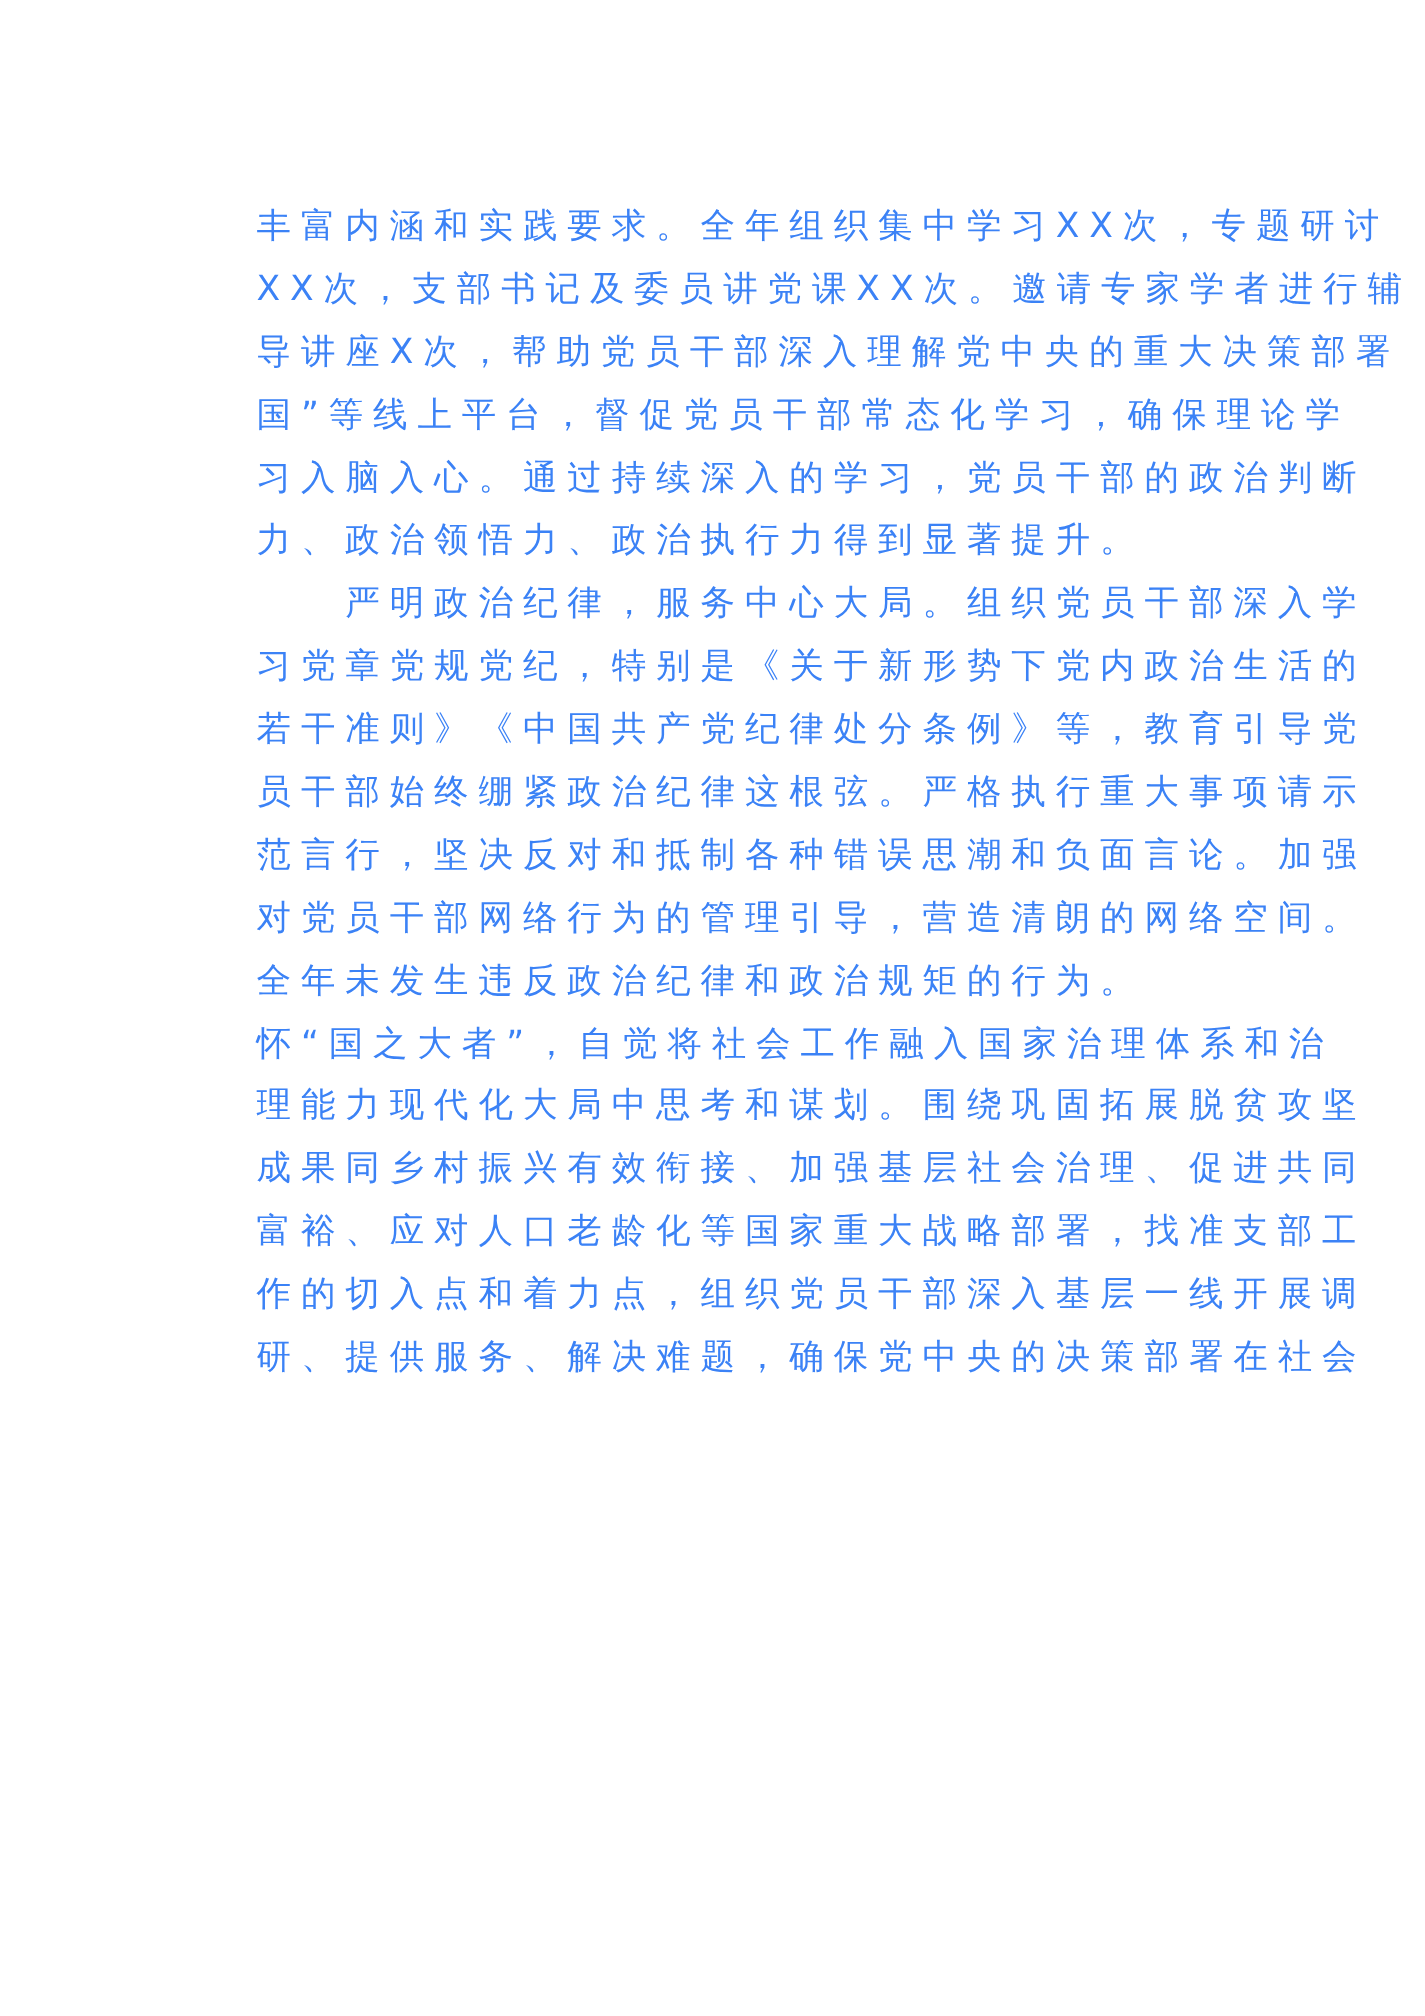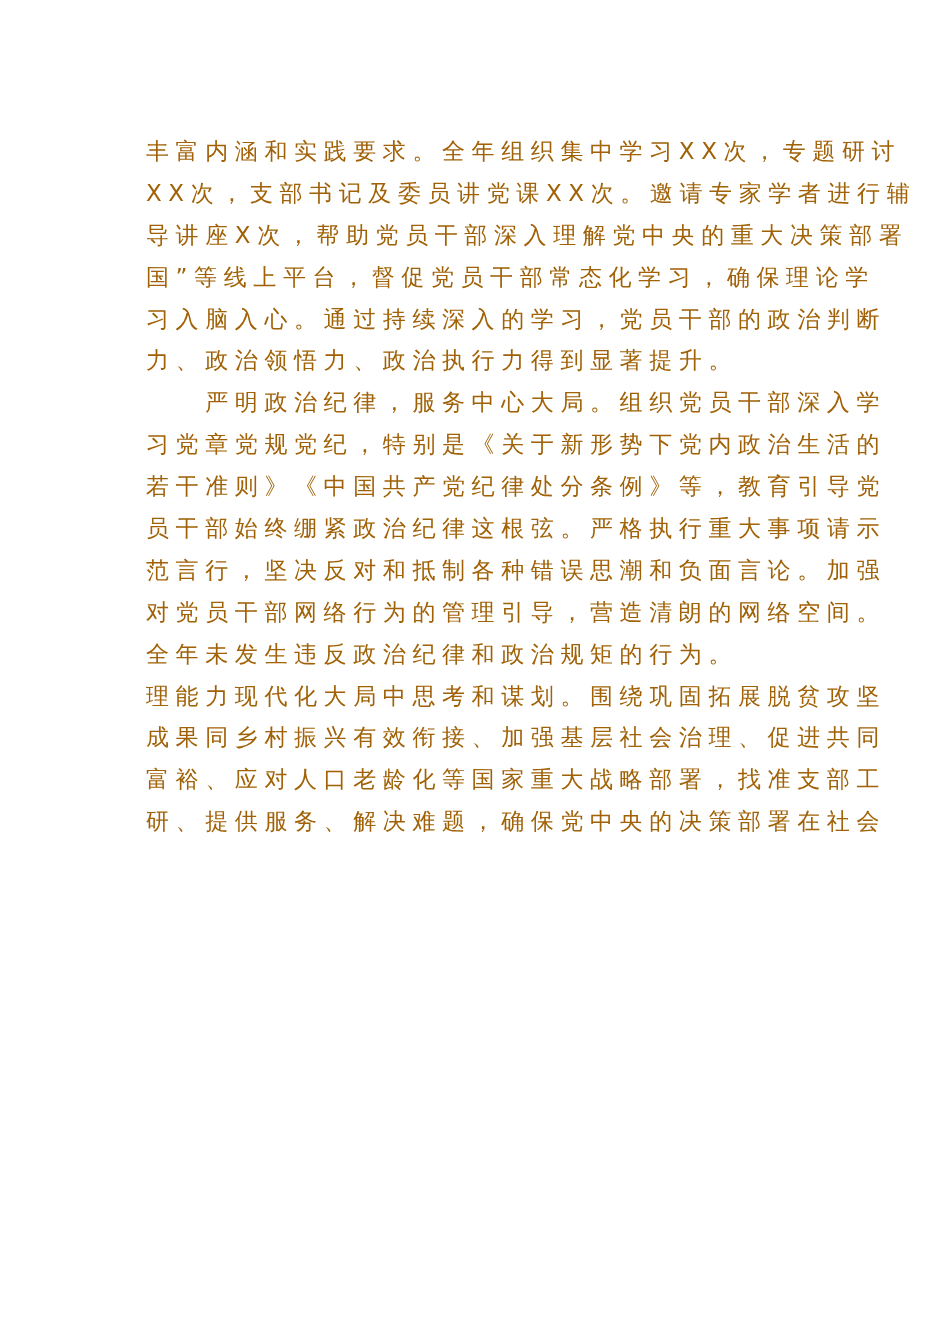--- a/index.html
+++ b/index.html
@@ -25,23 +25,24 @@
       position: absolute;
       left: 146px;
       top: 131px;
       width: 664px;
     }
     .line {
       height: 41.9px;
       line-height: 41.9px;
       font-family: "DejaVu Sans", "Liberation Sans", sans-serif;
       font-size: 23px;
-      color: #a16207;
+      color: #3b82f6;
       white-space: nowrap;
       letter-spacing: 6.6px;
+      margin-left: 25px;
     }
   </style>
 </head>
 <body>
 
 <div class="page">
   <div class="content">
 
     <div>
       <div class="line">丰富内涵和实践要求。全年组织集中学习XX次，专题研讨</div>
@@ -56,20 +57,22 @@
       <div class="line">　　严明政治纪律，服务中心大局。组织党员干部深入学</div>
       <div class="line">习党章党规党纪，特别是《关于新形势下党内政治生活的</div>
       <div class="line">若干准则》《中国共产党纪律处分条例》等，教育引导党</div>
       <div class="line">员干部始终绷紧政治纪律这根弦。严格执行重大事项请示</div>
       <div class="line">范言行，坚决反对和抵制各种错误思潮和负面言论。加强</div>
       <div class="line">对党员干部网络行为的管理引导，营造清朗的网络空间。</div>
       <div class="line">全年未发生违反政治纪律和政治规矩的行为。</div>
     </div>
 
     <div>
+      <div class="line">怀“国之大者”，自觉将社会工作融入国家治理体系和治</div>
       <div class="line">理能力现代化大局中思考和谋划。围绕巩固拓展脱贫攻坚</div>
       <div class="line">成果同乡村振兴有效衔接、加强基层社会治理、促进共同</div>
       <div class="line">富裕、应对人口老龄化等国家重大战略部署，找准支部工</div>
+      <div class="line">作的切入点和着力点，组织党员干部深入基层一线开展调</div>
       <div class="line">研、提供服务、解决难题，确保党中央的决策部署在社会</div>
     </div>
 
   </div>
 </div>
 
 </body></html>

